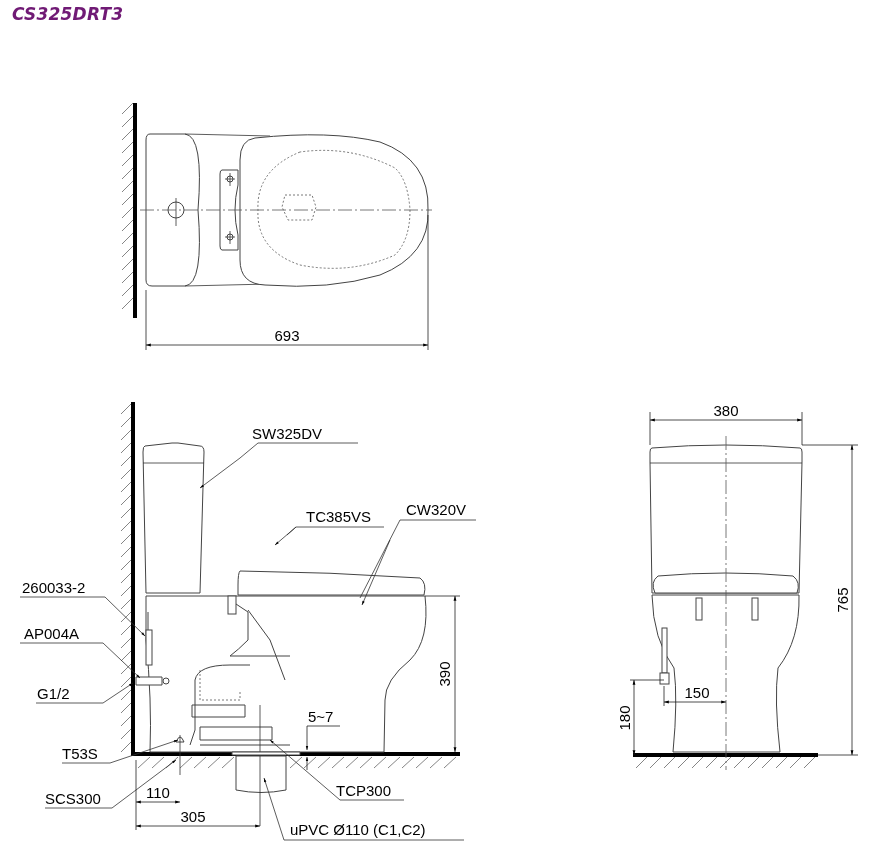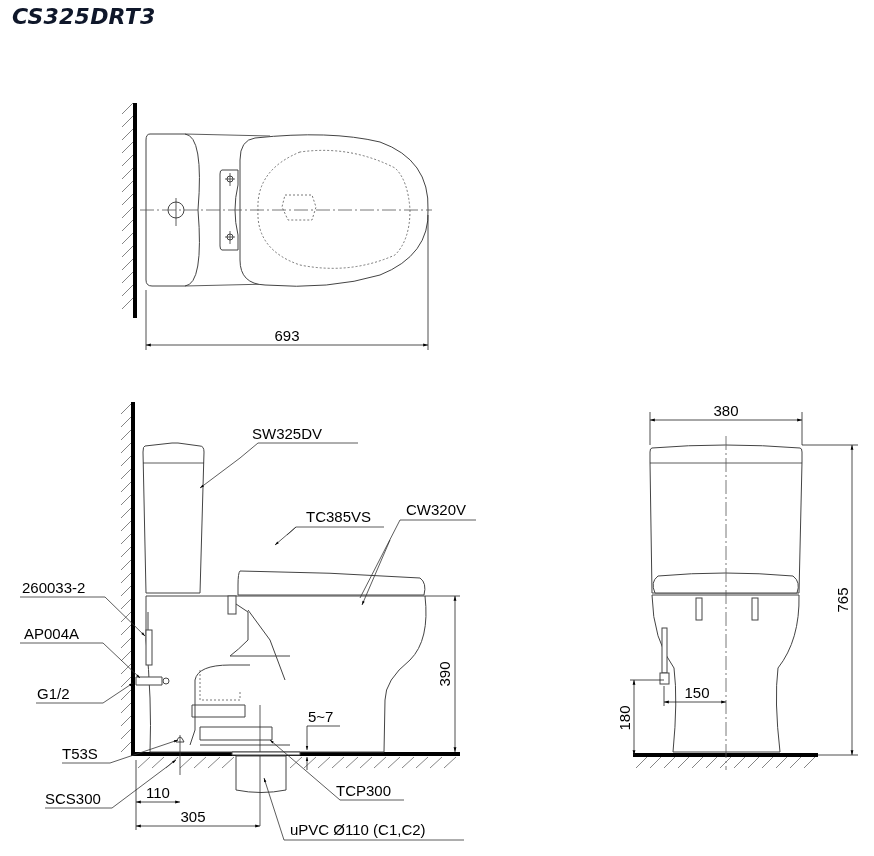--- a/index.html
+++ b/index.html
@@ -1,17 +1,17 @@
 <!DOCTYPE html>
 <html><head>
 <meta charset="utf-8">
 <style>
   html, body { margin:0; padding:0; background:#ffffff; }
   body { width:874px; height:856px; position:relative; overflow:hidden; font-family:"DejaVu Sans", sans-serif; }
-  .title { position:absolute; left:12px; top:4px; font-family:"DejaVu Sans", sans-serif; font-weight:bold; font-style:italic; font-size:22px; color:#0f172a; letter-spacing:0.2px; }
+  .title { position:absolute; left:12px; top:4px; font-family:"DejaVu Sans", sans-serif; font-weight:bold; font-style:italic; font-size:17px; color:#701a75; letter-spacing:0.2px; }
   svg { position:absolute; left:0; top:0; }
   .lbl { font-family:"Liberation Sans", sans-serif; font-size:15px; fill:#000; }
   .thin { stroke:#333; stroke-width:0.8; fill:none; }
   .obj { stroke:#444; stroke-width:1; fill:#fff; }
   .objn { stroke:#444; stroke-width:1; fill:none; }
   .wall { stroke:#000; stroke-width:4; }
   .hatch { stroke:#666; stroke-width:0.8; }
   .center { stroke:#555; stroke-width:0.8; stroke-dasharray:14 3 2 3; fill:none; }
   .dot { stroke:#555; stroke-width:0.8; stroke-dasharray:2 2; fill:none; }
   .dim { stroke:#222; stroke-width:0.8; fill:none; }

